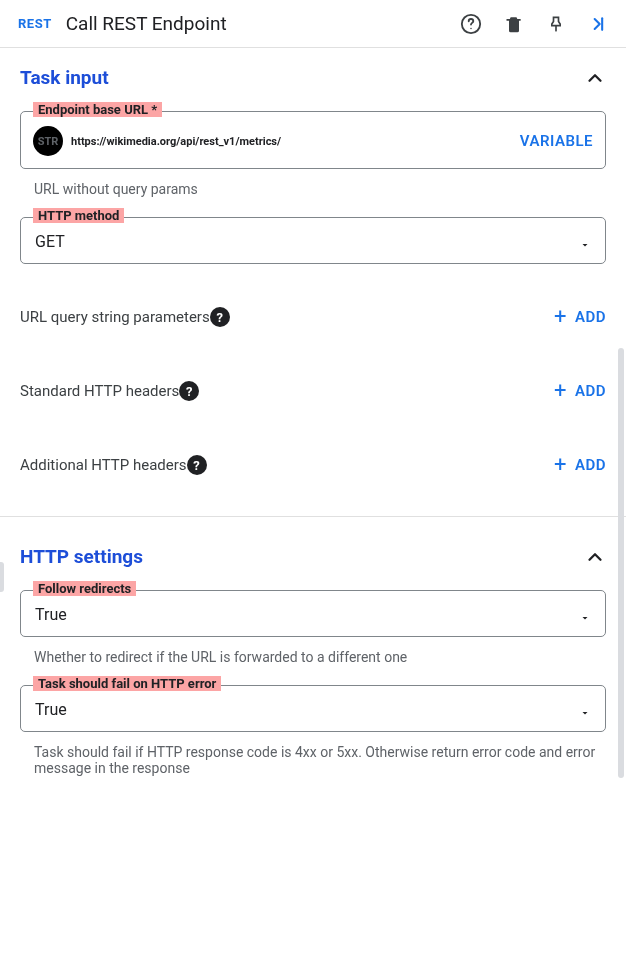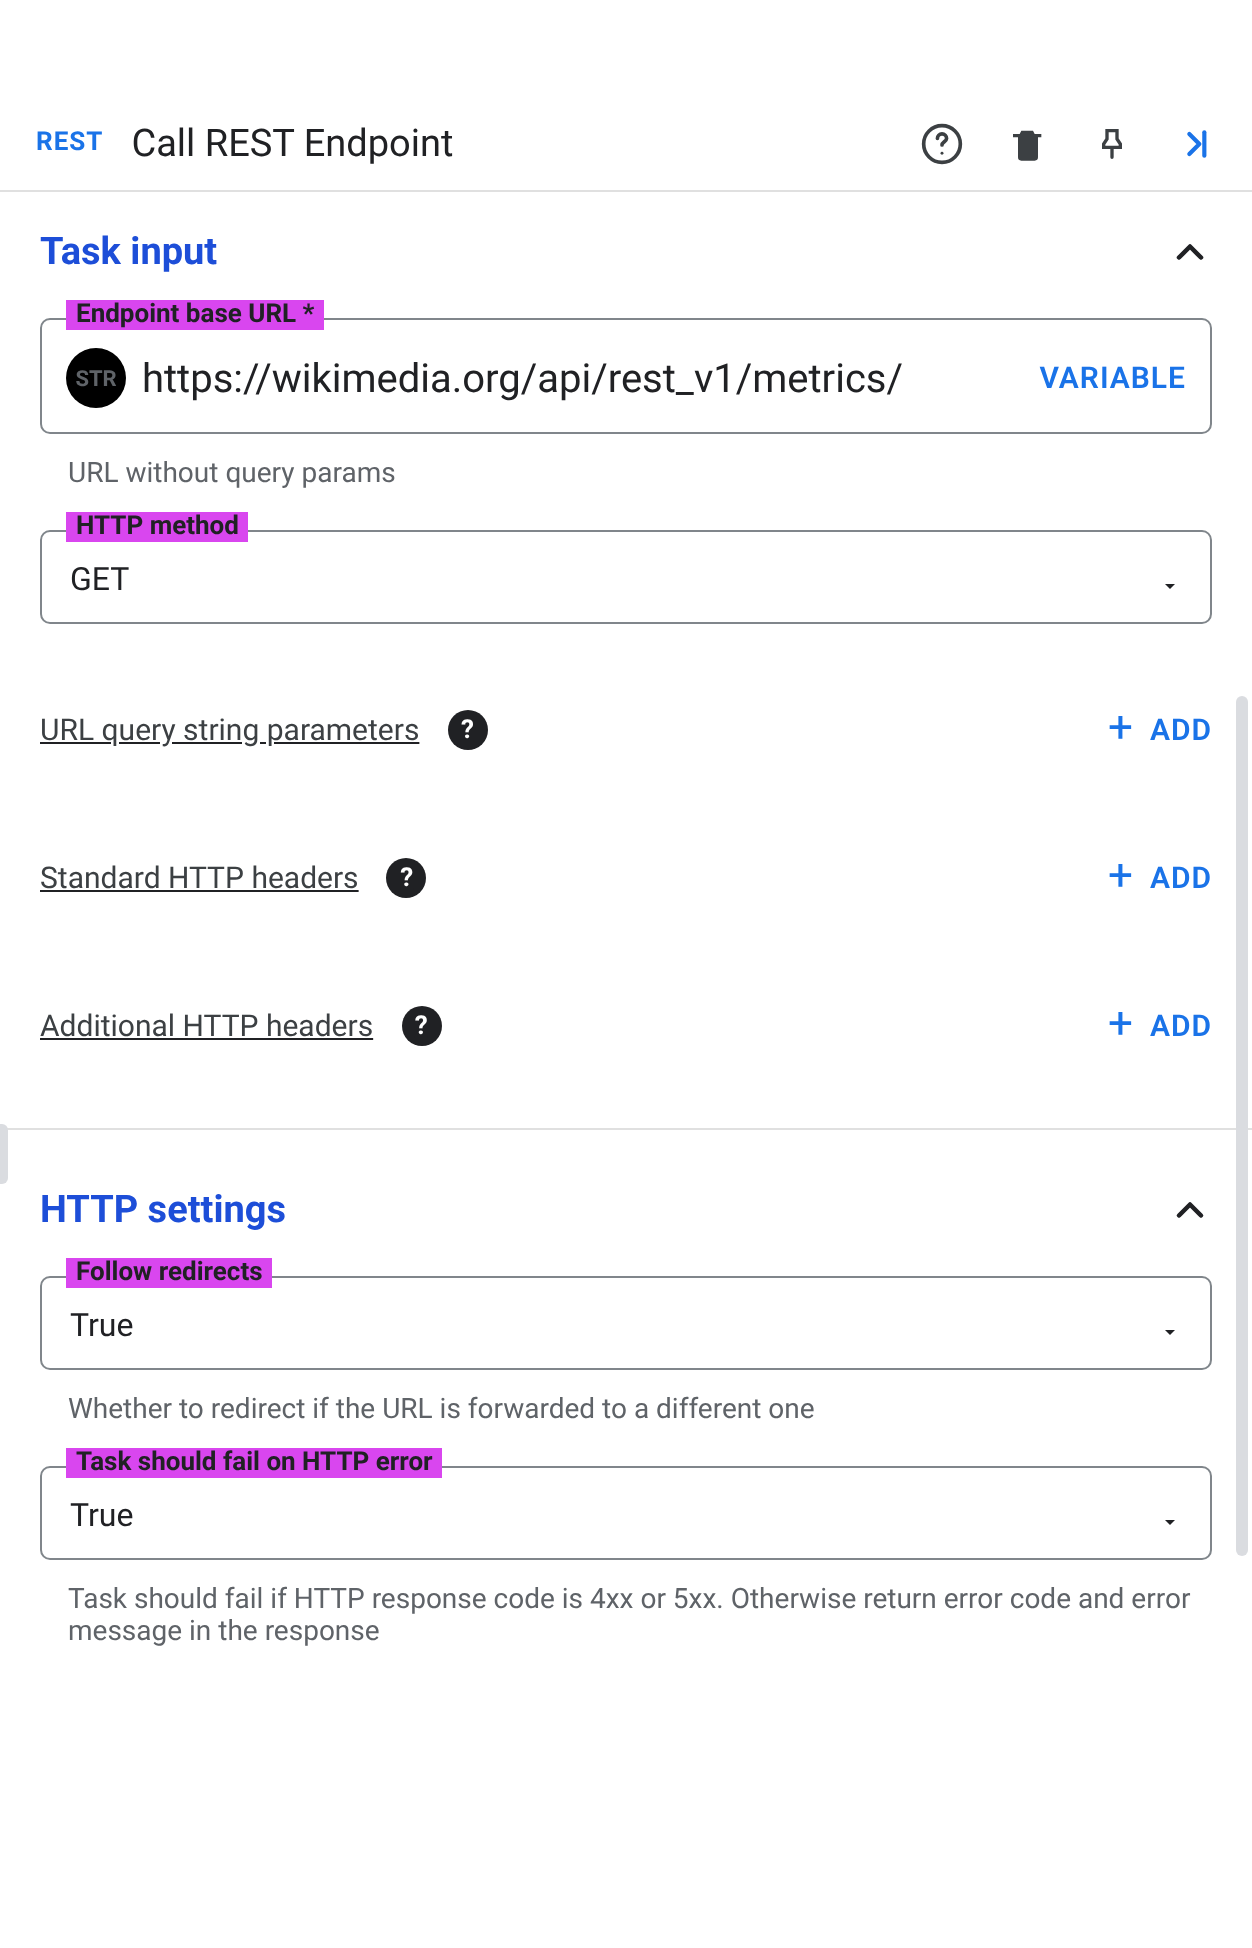--- a/index.html
+++ b/index.html
@@ -16,21 +16,20 @@
       background: #fff;
       overflow: hidden;
       position: relative;
     }
     .header {
       display: flex;
       align-items: center;
       padding: 12px 18px;
       border-bottom: 1px solid #e0e0e0;
       gap: 14px;
-      margin-top: 48px;
     }
     .rest-badge {
       color: #1a73e8;
       font-weight: 700;
       font-size: 13px;
       letter-spacing: 0.5px;
     }
     .header-title {
       font-size: 19px;
       font-weight: 400;
@@ -71,21 +70,21 @@
       position: relative;
       border: 1px solid #80868b;
       border-radius: 5px;
       padding: 0;
       margin-bottom: 6px;
     }
     .fieldset-label {
       position: absolute;
       top: -10px;
       left: 12px;
-      background: #d946ef;
+      background: #fca5a5;
       padding: 0 5px;
       font-size: 13px;
       font-weight: 700;
       color: #202124;
     }
     .fieldset-body {
       display: flex;
       align-items: center;
       padding: 14px 12px 12px 12px;
       gap: 8px;
@@ -99,24 +98,25 @@
       border-radius: 50%;
       width: 30px;
       height: 30px;
       display: inline-flex;
       align-items: center;
       justify-content: center;
       flex-shrink: 0;
     }
     .url-value {
       flex: 1;
-      font-size: 20px;
+      font-size: 11px;
       color: #202124;
       overflow: hidden;
       white-space: nowrap;
+      font-weight: bold;
     }
     .variable-btn {
       color: #1a73e8;
       font-weight: 600;
       font-size: 15px;
       letter-spacing: 0.5px;
       cursor: pointer;
     }
     .helper-text {
       color: #5f6368;
@@ -136,22 +136,20 @@
     }
     .row-item {
       display: flex;
       justify-content: space-between;
       align-items: center;
       padding: 26px 0;
     }
     .row-label-group {
       display: flex;
       align-items: center;
-      gap: 14px;
-      text-decoration: underline;
     }
     .row-label {
       font-size: 15px;
       color: #3c4043;
     }
     .help-circle {
       width: 20px;
       height: 20px;
       border-radius: 50%;
       background: #202124;

